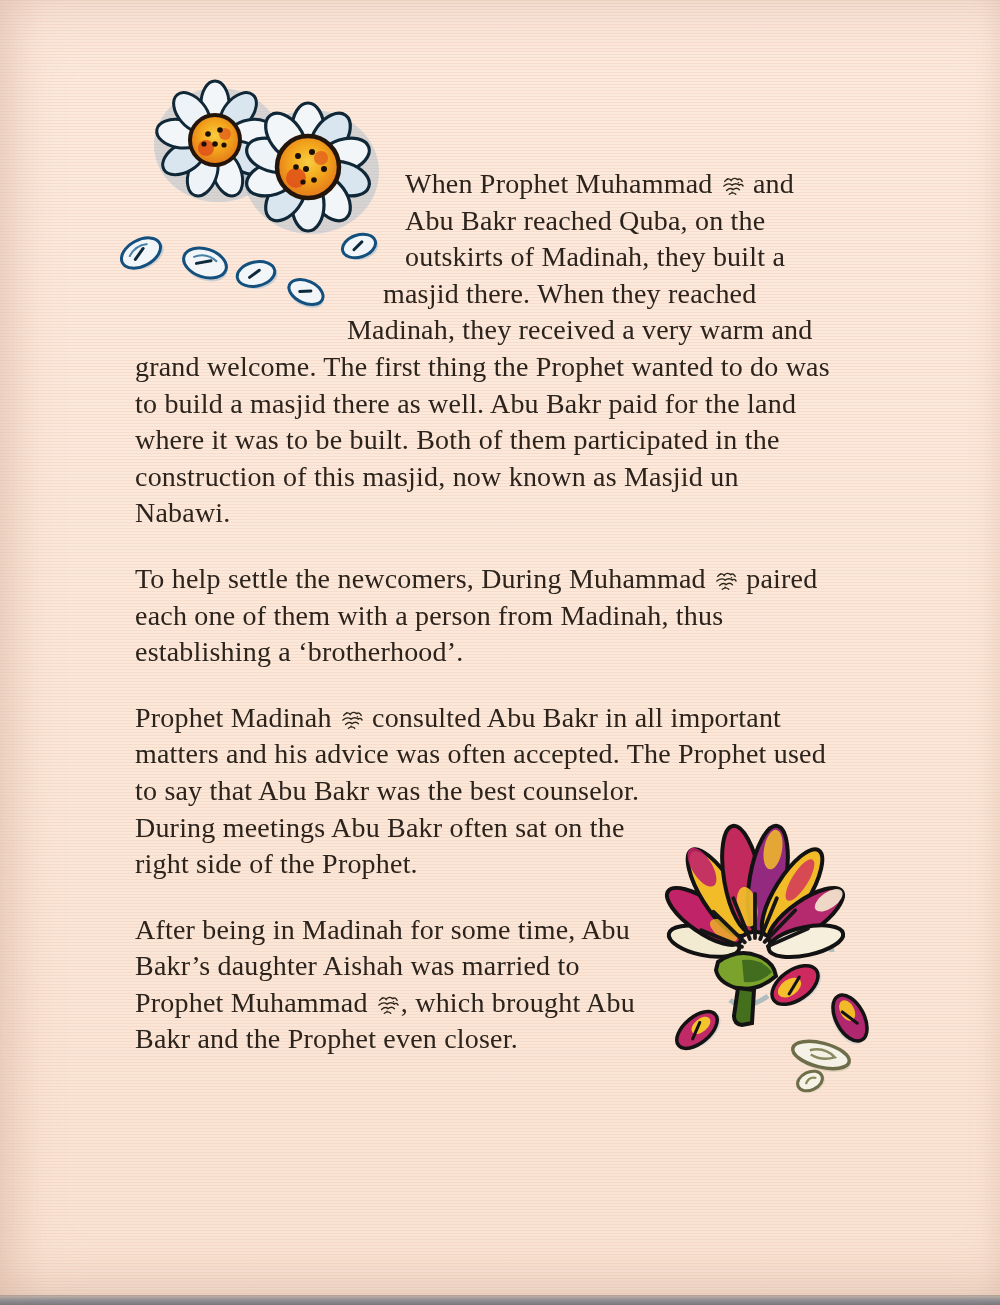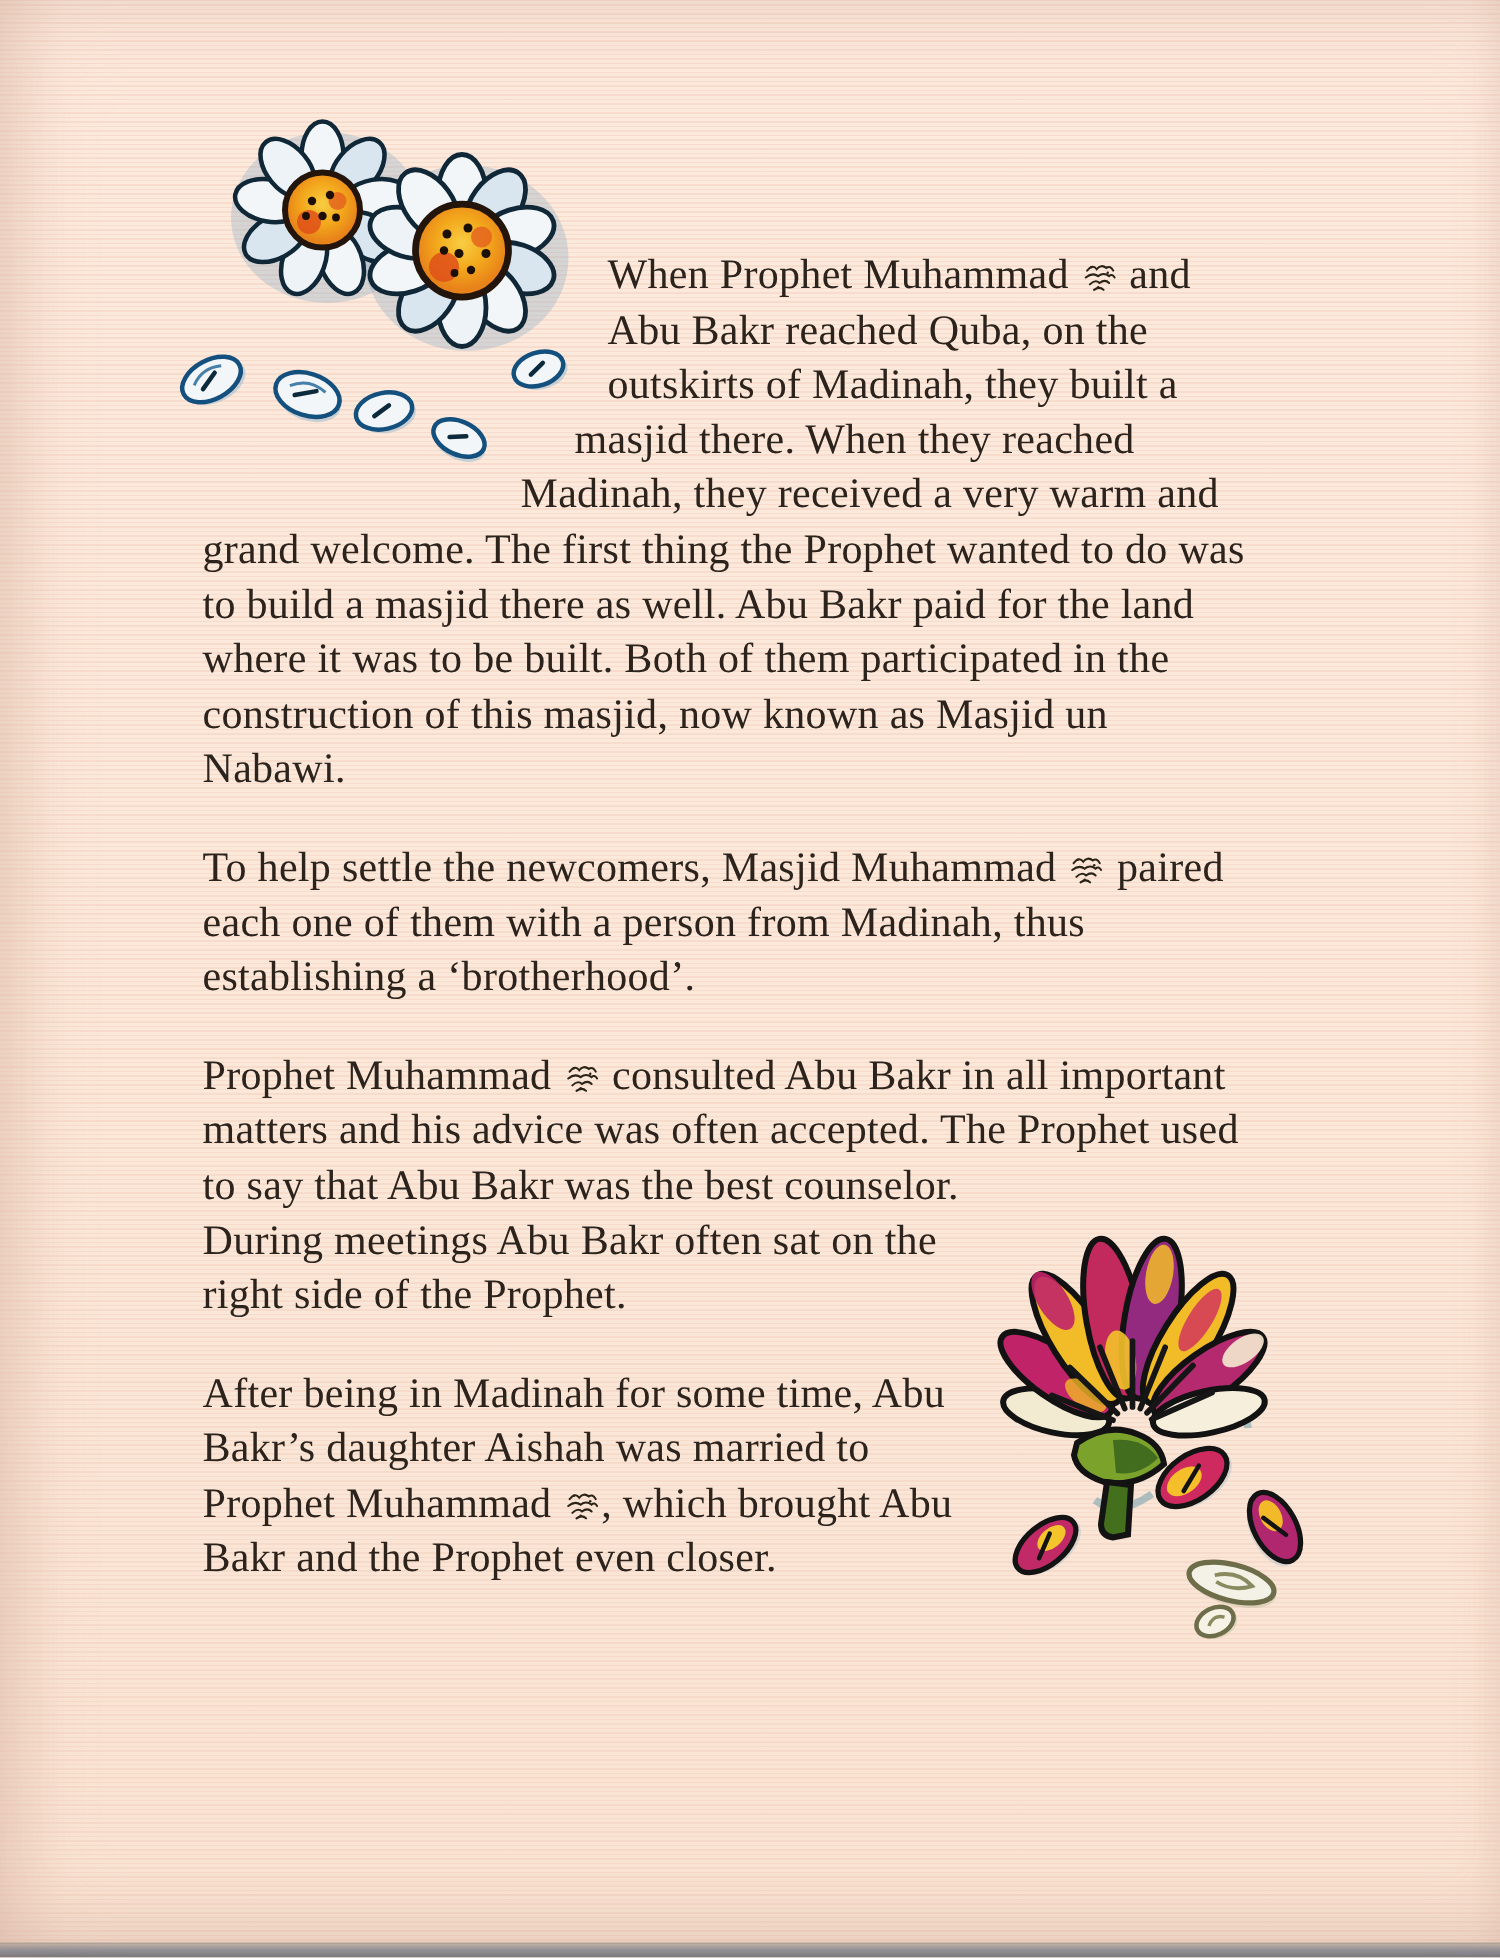--- a/index.html
+++ b/index.html
@@ -226,35 +226,35 @@
             <path d="M3 12 Q8 8 12 11 Q16 8 20 11 Q22 9 24 12"></path>
             <path d="M6 17 Q10 13 13 16 Q17 13 20 16"></path>
             <path d="M9 21 Q13 18 16 21"></path>
           </g>
           <circle cx="7" cy="4.5" r="0.9" fill="#2b2317"></circle>
           <circle cx="19" cy="8.5" r="0.9" fill="#2b2317"></circle>
           <circle cx="12" cy="19" r="0.9" fill="#2b2317"></circle>
         </svg>
       <span>and Abu Bakr reached Quba, on the outskirts of Madinah, they built a masjid there. When they reached Madinah, they received a very warm and grand welcome. The first thing the Prophet wanted to do was to build a masjid there as well. Abu Bakr paid for the land where it was to be built. Both of them participated in the construction of this masjid, now known as Masjid un Nabawi.</span></p>
 
-    <p><span>To help settle the newcomers, Masjid Muhammad</span>
+    <p><span>To help settle the newcomers, During Muhammad</span>
       <svg class="pbuh" viewBox="0 0 26 24">
           <g fill="none" stroke="#2b2317" stroke-width="1.5" stroke-linecap="round">
             <path d="M4 7 Q8 2 11 6 Q14 2 18 5 Q21 3 23 7"></path>
             <path d="M3 12 Q8 8 12 11 Q16 8 20 11 Q22 9 24 12"></path>
             <path d="M6 17 Q10 13 13 16 Q17 13 20 16"></path>
             <path d="M9 21 Q13 18 16 21"></path>
           </g>
           <circle cx="7" cy="4.5" r="0.9" fill="#2b2317"></circle>
           <circle cx="19" cy="8.5" r="0.9" fill="#2b2317"></circle>
           <circle cx="12" cy="19" r="0.9" fill="#2b2317"></circle>
         </svg>
       <span>paired each one of them with a person from Madinah, thus establishing a ‘brotherhood’.</span></p>
 
-    <p><span class="wrap-right"></span><span>Prophet Muhammad</span>
+    <p><span class="wrap-right"></span><span>Prophet Madinah</span>
       <svg class="pbuh" viewBox="0 0 26 24">
           <g fill="none" stroke="#2b2317" stroke-width="1.5" stroke-linecap="round">
             <path d="M4 7 Q8 2 11 6 Q14 2 18 5 Q21 3 23 7"></path>
             <path d="M3 12 Q8 8 12 11 Q16 8 20 11 Q22 9 24 12"></path>
             <path d="M6 17 Q10 13 13 16 Q17 13 20 16"></path>
             <path d="M9 21 Q13 18 16 21"></path>
           </g>
           <circle cx="7" cy="4.5" r="0.9" fill="#2b2317"></circle>
           <circle cx="19" cy="8.5" r="0.9" fill="#2b2317"></circle>
           <circle cx="12" cy="19" r="0.9" fill="#2b2317"></circle>

